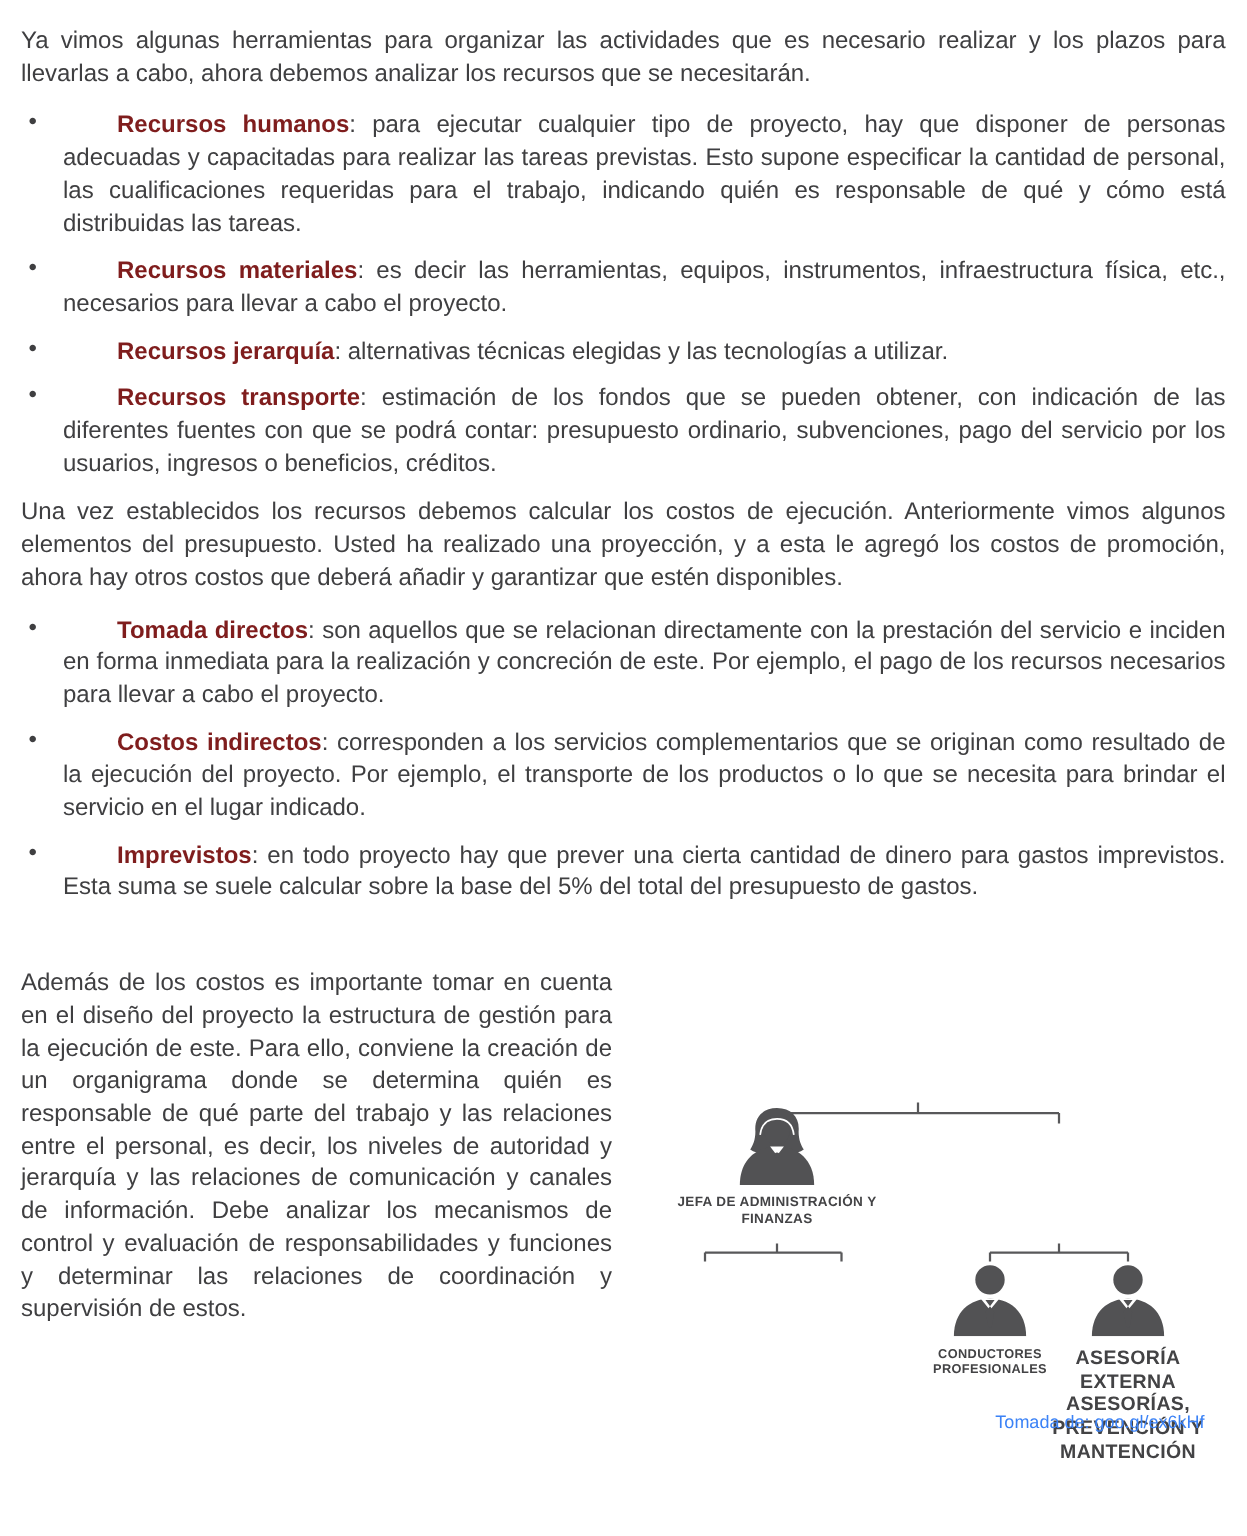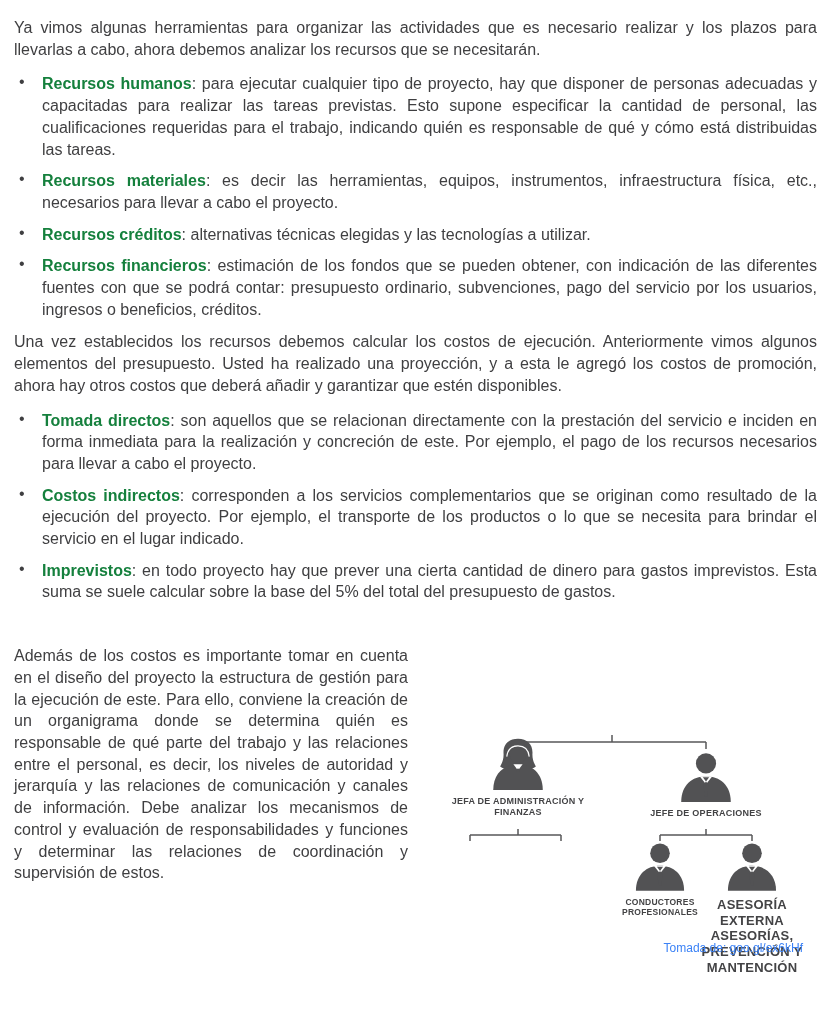--- a/index.html
+++ b/index.html
@@ -13,21 +13,21 @@
     color:#b43a4b;letter-spacing:.2px;
   }
   .body{font-size:16px;line-height:21.7px;text-align:justify;margin:0;}
   .intro{margin-top:17px;}
   .para{margin-top:11px;}
   .blist{list-style:none;margin:13px 0 0;padding:0;}
   .blist li{display:flex;margin-top:10px;}
   .blist li:first-child{margin-top:0;}
   .dot{flex:0 0 28px;box-sizing:border-box;padding-left:5px;color:#3f3f41;}
   .btext{flex:1;}
-  .btext b{font-weight:700;color:#15803d;}
+  .btext b{font-weight:700;color:#7f1d1d;margin-left:36px;}
   .columns{display:flex;margin-top:42px;}
   .leftcol{flex:0 0 404px;width:404px;box-sizing:border-box;padding-right:10px;}
   .chart{position:relative;flex:1;height:330px;}
   .connectors{position:absolute;left:0;top:0;}
   .node{position:absolute;text-align:center;}
   .person{display:block;margin:0 auto;color:#525254;}
   .nlabel{
     font-size:9px;font-weight:700;color:#434345;letter-spacing:.25px;
     line-height:1.2;margin-top:6px;text-align:center;
   }
@@ -68,25 +68,25 @@
     <li>
       <span class="dot">•</span>
       <p class="body btext"><b>Recursos humanos</b><span>: para ejecutar cualquier tipo de proyecto, hay que disponer de personas adecuadas y capacitadas para realizar las tareas previstas. Esto supone especificar la cantidad de personal, las cualificaciones requeridas para el trabajo, indicando quién es responsable de qué y cómo está distribuidas las tareas.</span></p>
     </li>
     <li>
       <span class="dot">•</span>
       <p class="body btext"><b>Recursos materiales</b><span>: es decir las herramientas, equipos, instrumentos, infraestructura física, etc., necesarios para llevar a cabo el proyecto.</span></p>
     </li>
     <li>
       <span class="dot">•</span>
-      <p class="body btext"><b>Recursos créditos</b><span>: alternativas técnicas elegidas y las tecnologías a utilizar.</span></p>
+      <p class="body btext"><b>Recursos jerarquía</b><span>: alternativas técnicas elegidas y las tecnologías a utilizar.</span></p>
     </li>
     <li>
       <span class="dot">•</span>
-      <p class="body btext"><b>Recursos financieros</b><span>: estimación de los fondos que se pueden obtener, con indicación de las diferentes fuentes con que se podrá contar: presupuesto ordinario, subvenciones, pago del servicio por los usuarios, ingresos o beneficios, créditos.</span></p>
+      <p class="body btext"><b>Recursos transporte</b><span>: estimación de los fondos que se pueden obtener, con indicación de las diferentes fuentes con que se podrá contar: presupuesto ordinario, subvenciones, pago del servicio por los usuarios, ingresos o beneficios, créditos.</span></p>
     </li>
   </ul>
 
   <p class="body para">Una vez establecidos los recursos debemos calcular los costos de ejecución. Anteriormente vimos algunos elementos del presupuesto. Usted ha realizado una proyección, y a esta le agregó los costos de promoción, ahora hay otros costos que deberá añadir y garantizar que estén disponibles.</p>
 
   <ul class="blist">
     <li>
       <span class="dot">•</span>
       <p class="body btext"><b>Tomada directos</b><span>: son aquellos que se relacionan directamente con la prestación del servicio e inciden en forma inmediata para la realización y concreción de este. Por ejemplo, el pago de los recursos necesarios para llevar a cabo el proyecto.</span></p>
     </li>
@@ -113,26 +113,20 @@
       </svg>
 
 
       <div class="node" style="left:33px;top:92px;width:134px;">
         <svg class="person" width="58" height="53">
             <use href="#p-female"></use>
           </svg>
         <div class="nlabel">JEFA DE ADMINISTRACIÓN Y FINANZAS</div>
       </div>
 
-      <div class="node" style="left:218px;top:104px;width:140px;">
-        <svg class="person" width="58" height="53">
-            <use href="#p-male"></use>
-          </svg>
-        <div class="nlabel">JEFE DE OPERACIONES</div>
-      </div>
 
 
 
       <div class="node" style="left:199px;top:194px;width:86px;">
         <svg class="person" width="56" height="52">
             <use href="#p-male"></use>
           </svg>
         <div class="nlabel small">CONDUCTORES PROFESIONALES</div>
       </div>
 

